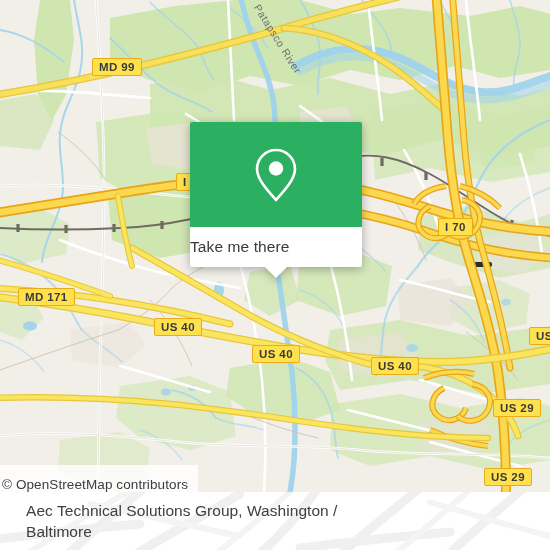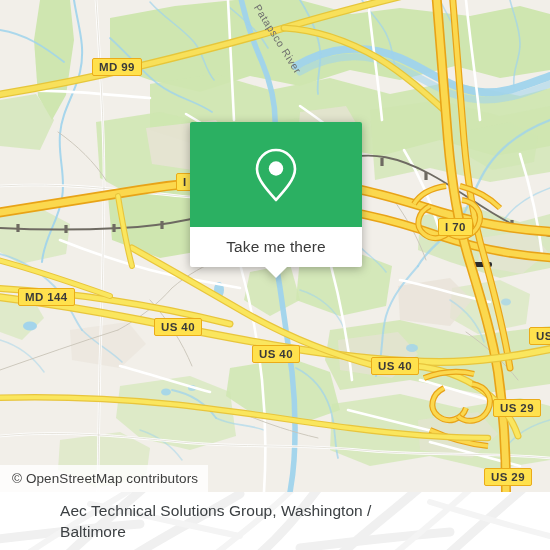--- a/index.html
+++ b/index.html
@@ -39,22 +39,22 @@
     display: block;
   }
 
   
   #attribution {
     position: absolute;
     left: 0;
     top: 465px;
     height: 27px;
     display: flex;
-    align-items: center;
-    padding: 0 10px 0 12px;
+    align-items: flex-end;
+    padding: 0 10px 0 2px;
     background: rgba(255,255,255,0.82);
     font-size: 13.5px;
     color: #3d3d3d;
     letter-spacing: 0.1px;
     white-space: nowrap;
     z-index: 40;
   }
 
   
   #popup {
@@ -71,21 +71,21 @@
     display: flex;
     align-items: center;
     justify-content: center;
     border-radius: 2px 2px 0 0;
   }
   #popup-bottom {
     height: 40px;
     background: #ffffff;
     display: flex;
     align-items: center;
-    justify-content: center;
+    justify-content: flex-start;
     border-radius: 0 0 2px 2px;
   }
   #popup-label {
     font-size: 15.5px;
     color: #3a3a3a;
     letter-spacing: 0.1px;
   }
   #popup-tail {
     position: absolute;
     left: 50%;
@@ -116,21 +116,20 @@
   }
   #footer-inner {
     position: relative;
     width: 464px;
     height: 58px;
     display: flex;
     align-items: center;
     justify-content: space-between;
     padding: 0 14px 0 26px;
     box-sizing: border-box;
-    margin-left: 34px;
   }
   #footer-title {
     font-size: 15.5px;
     line-height: 21px;
     color: #3c4043;
     max-width: 355px;
     letter-spacing: 0.05px;
   }
   #brand {
     display: flex;
@@ -418,21 +417,21 @@
                    C396,434 442,438 488,438" stroke="#e8c53c" stroke-width="6.4" stroke-linecap="round"></path>
           <path d="M-10,398 C50,396 110,398 170,404 C230,410 290,420 350,428
                    C396,434 442,438 488,438" stroke="#fae65e" stroke-width="4.2" stroke-linecap="round"></path>
         </g>
       </g>
     </svg>
 
     <div class="shield" style="left:84px;  top:58px;">MD 99</div>
     <div class="shield" style="left:168px; top:173px;">I 70</div>
     <div class="shield" style="left:430px; top:218px;">I 70</div>
-    <div class="shield" style="left:10px;  top:288px;">MD 144</div>
+    <div class="shield" style="left:10px;  top:288px;">MD 171</div>
     <div class="shield" style="left:146px; top:318px;">US 40</div>
     <div class="shield" style="left:244px; top:345px;">US 40</div>
     <div class="shield" style="left:363px; top:357px;">US 40</div>
     <div class="shield" style="left:521px; top:327px;">US 40</div>
     <div class="shield" style="left:485px; top:399px;">US 29</div>
     <div class="shield" style="left:476px; top:468px;">US 29</div>
 
     <div class="river-label" style="left:262px; top:2px; transform:rotate(58deg); transform-origin:left top;">Patapsco River</div>
 
     <div id="attribution">

